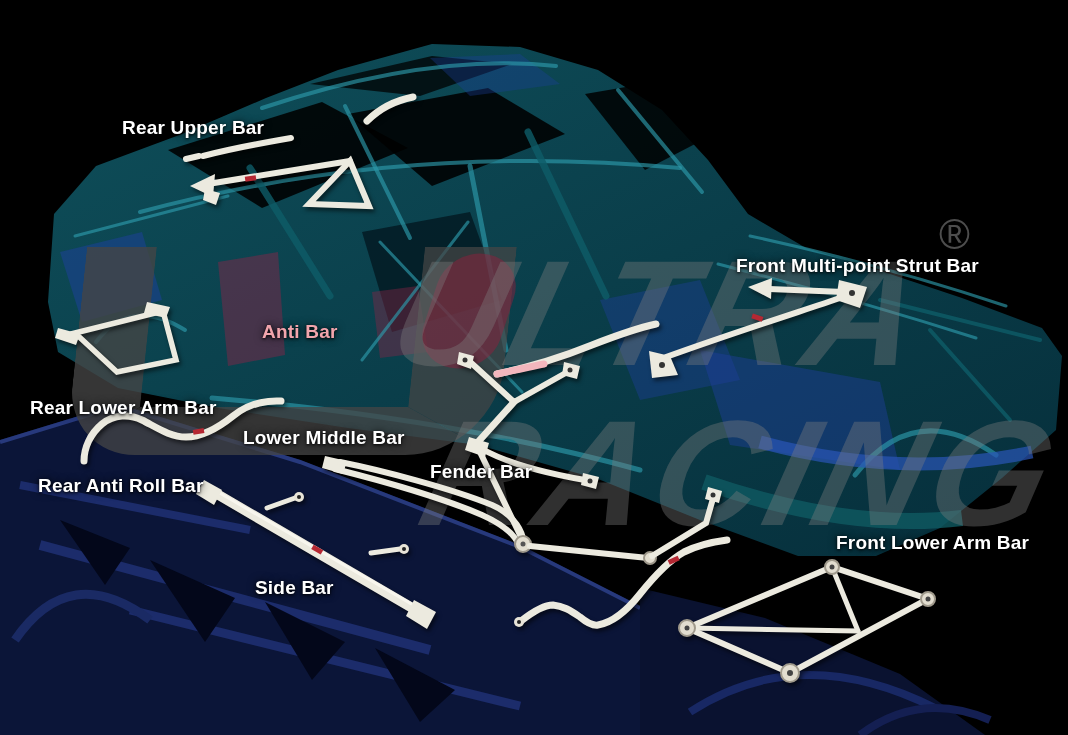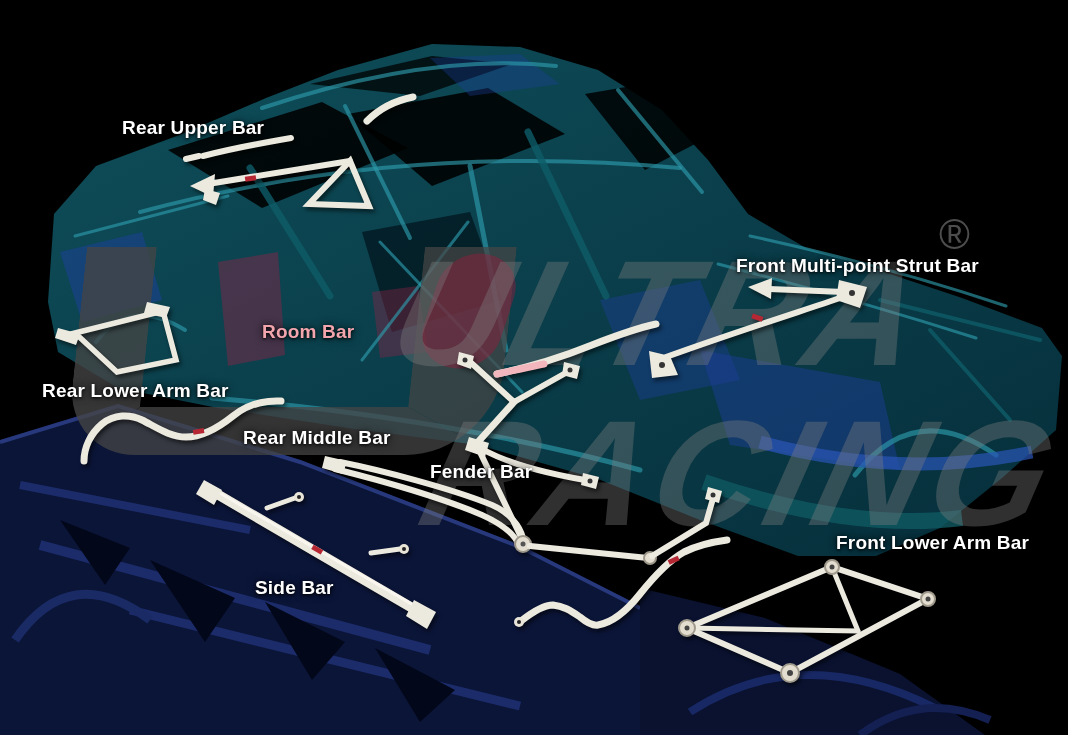--- a/index.html
+++ b/index.html
@@ -20,21 +20,21 @@
            letter-spacing:6px;transform:skewX(-14deg);white-space:nowrap;line-height:1;}
   .wm-line1{left:398px;top:238px;font-size:150px;}
   .wm-line2{left:428px;top:398px;font-size:150px;}
   #bars-svg{z-index:4;filter:drop-shadow(2px 3px 2px rgba(0,0,0,.55));}
   
   .lbl{position:absolute;z-index:6;font-weight:bold;font-size:19px;line-height:1;
        color:#fff;white-space:nowrap;letter-spacing:.2px;
        text-shadow:0 1px 3px rgba(0,0,0,.95),0 0 8px rgba(0,0,0,.8);}
   .p0{left:122px;top:118px;}  .p1{left:96px;top:219px;}
   .p2{left:262px;top:322px;color:#f2a5ad;}
-  .p3{left:30px;top:381px;margin-left:12px;}   .p4{left:243px;top:428px;}
+  .p3{left:30px;top:398px;}   .p4{left:243px;top:428px;}
   .p5{left:38px;top:476px;}   .p6{left:430px;top:462px;text-align:center;}
   .p7{left:255px;top:578px;}  .p8{left:483px;top:642px;}
   .p9{left:836px;top:533px;text-align:center;}  .p10{left:736px;top:256px;}
   .rmark{position:absolute;left:939px;top:214px;z-index:6;font-size:42px;line-height:1;
          color:#4d4d4d;font-weight:normal;}
 </style>
 </head>
 <body>
 
 <div class="stage">
@@ -216,21 +216,22 @@
         <path d="M649,351 L670,356 L678,375 L652,378 Z" fill="#eceadf" stroke="none"></path>
         <circle cx="662" cy="365" r="3" fill="#333" stroke="none"></circle>
         <rect x="752" y="315" width="11" height="5" fill="#b52833" stroke="none" transform="rotate(18 757 317)"></rect>
       </g>
     </g>
   </svg>
 
   <div class="rmark">®</div>
 
   <div class="lbl p0">Rear Upper Bar</div>
-  <div class="lbl p2">Room Bar</div>
+  <div class="lbl p2">Anti Bar</div>
   <div class="lbl p3">Rear Lower Arm Bar</div>
-  <div class="lbl p4">Rear Middle Bar</div>
+  <div class="lbl p4">Lower Middle Bar</div>
+  <div class="lbl p5">Rear Anti Roll Bar</div>
   <div class="lbl p6">Fender Bar</div>
   <div class="lbl p7">Side Bar</div>
   <div class="lbl p9">Front Lower Arm Bar</div>
   <div class="lbl p10">Front Multi-point Strut Bar</div>
 
 </div>
 
 </body></html>

